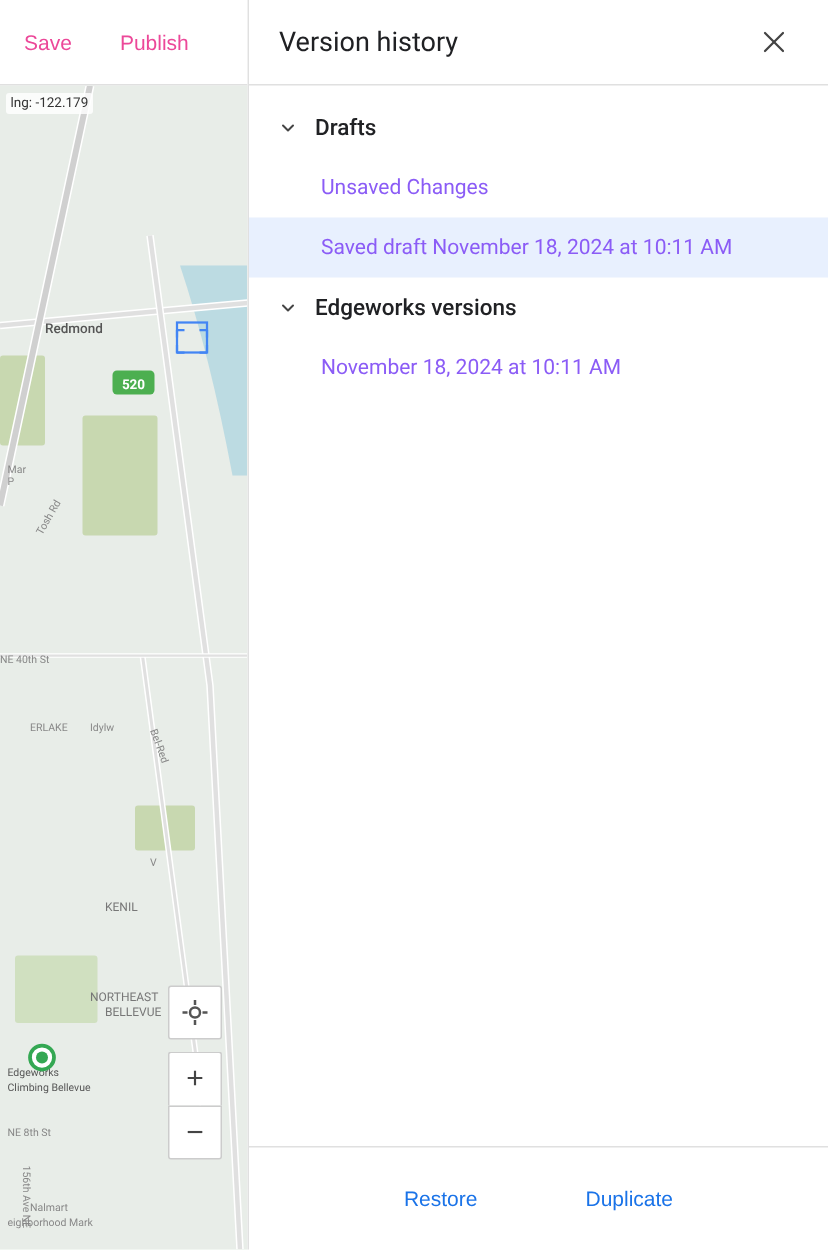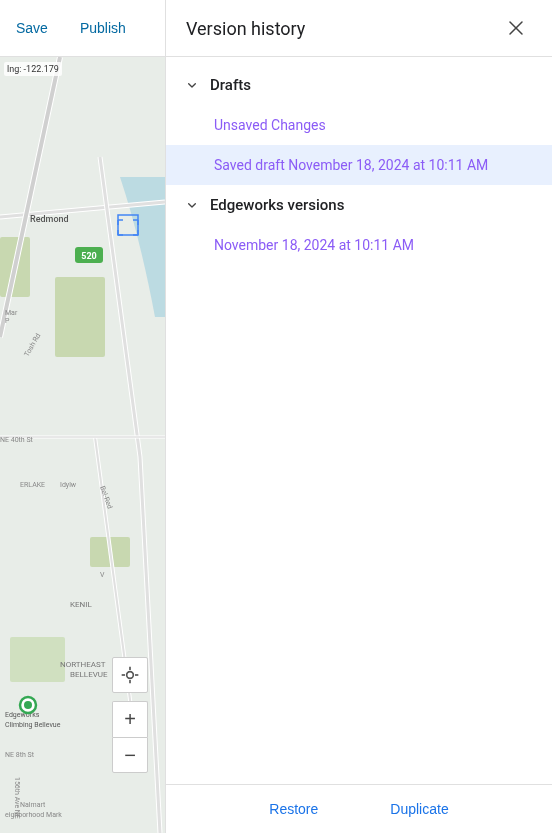--- a/index.html
+++ b/index.html
@@ -29,21 +29,21 @@
       display: flex;
       align-items: center;
       padding: 0 8px;
       gap: 16px;
       border-bottom: 1px solid #e0e0e0;
       z-index: 10;
     }
 
     .toolbar-btn {
       font-size: 14px;
-      color: #0369a1;
+      color: #ec4899;
       background: none;
       border: none;
       cursor: pointer;
       padding: 4px 8px;
     }
 
     
     .map-coords {
       position: absolute;
       top: 62px;
@@ -185,21 +185,21 @@
     }
 
     .version-item.selected {
       background: #e8f0fe;
     }
 
     .panel-footer {
       display: flex;
       align-items: center;
       justify-content: center;
-      padding: 8px 20px;
+      padding: 18px 20px;
       gap: 40px;
       border-top: 1px solid #e0e0e0;
       flex-shrink: 0;
     }
 
     .footer-btn {
       font-size: 14px;
       font-weight: 500;
       color: #1a73e8;
       background: none;

